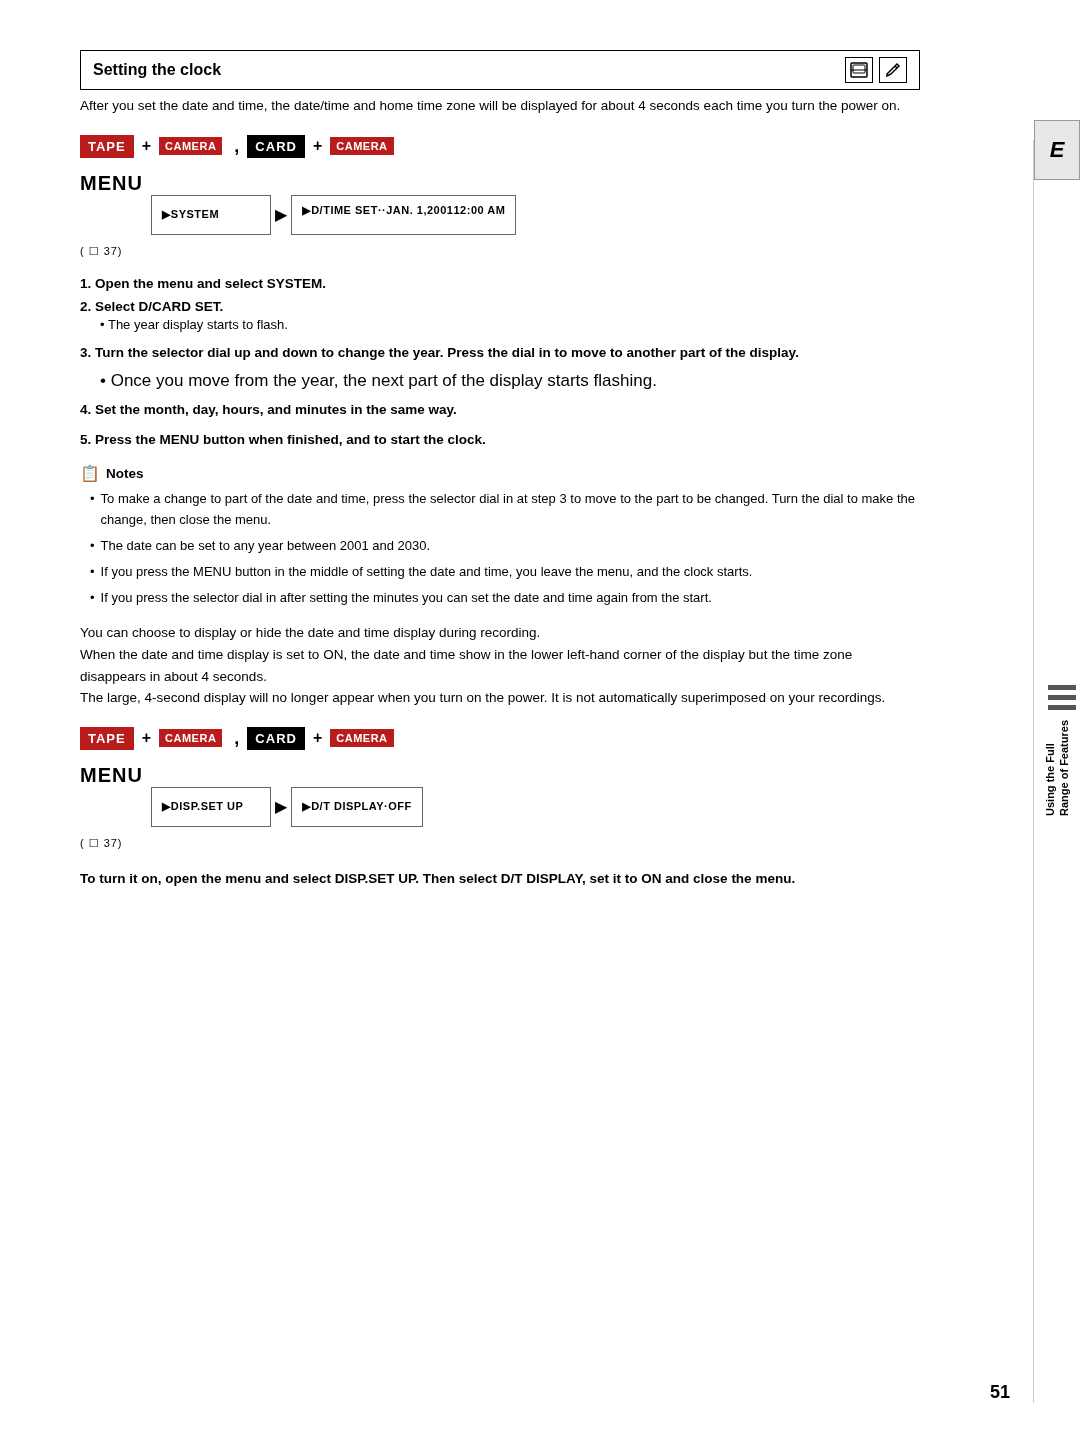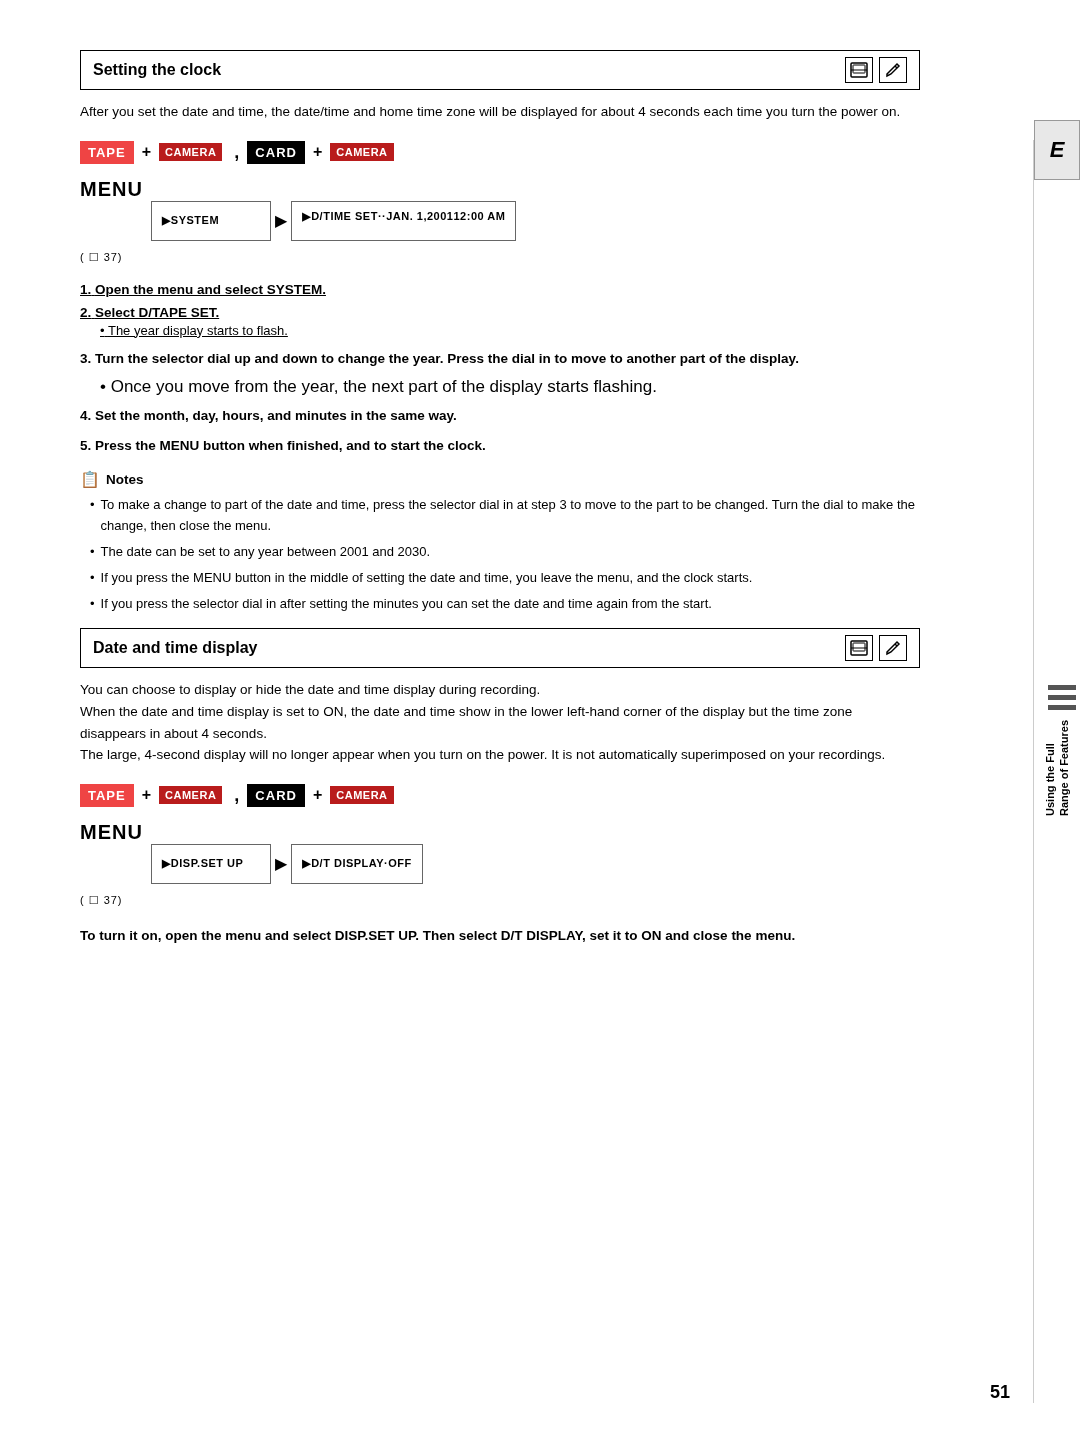--- a/index.html
+++ b/index.html
@@ -84,21 +84,21 @@
       max-width: 1000px;
     }
 
     
     .section-header {
       border: 1.5px solid #000;
       padding: 6px 12px;
       display: flex;
       align-items: center;
       justify-content: space-between;
-      margin-bottom: 11px;
+      margin-bottom: 5px;
     }
     .section-header-title {
       font-size: 16px;
       font-weight: bold;
     }
     .header-icons {
       display: flex;
       gap: 6px;
       align-items: center;
     }
@@ -121,21 +121,21 @@
 
     
     .mode-row {
       display: flex;
       align-items: center;
       gap: 8px;
       margin-bottom: 14px;
       flex-wrap: wrap;
     }
     .tape-badge {
-      background: #ef4444;
+      background: #b91c1c;
       color: #fff;
       font-weight: bold;
       font-size: 13px;
       padding: 4px 8px;
       letter-spacing: 1px;
     }
     .camera-badge {
       background: #b91c1c;
       color: #fff;
       font-weight: bold;
@@ -212,21 +212,20 @@
       font-size: 16px;
       margin: 0 4px;
     }
 
     
     .steps-section {
       margin-bottom: 10px;
     }
     .step-item {
       margin-bottom: 8px;
-      text-decoration: underline;
     }
     .step-number {
       font-size: 13.5px;
       font-weight: bold;
     }
     .step-text {
       font-size: 13.5px;
       font-weight: bold;
     }
     .step-bullet {
@@ -366,21 +365,21 @@
       </div>
     </div>
 
     <div class="steps-section">
       <div class="step-item">
         <span class="step-number">1.</span>
         <span class="step-text">Open the menu and select SYSTEM.</span>
       </div>
       <div class="step-item">
         <span class="step-number">2.</span>
-        <span class="step-text">Select D/TAPE SET.</span>
+        <span class="step-text">Select D/CARD SET.</span>
         <div class="step-bullet">
           <span>•</span>
           <span>The year display starts to flash.</span>
         </div>
       </div>
     </div>
 
     <div class="step-bold-long">
       <span>3.&nbsp;</span><span>Turn the selector dial up and down to change the year. Press the dial in to move to another part of the display.</span>
     </div>
@@ -412,38 +411,20 @@
       <div class="note-bullet">
         <span class="note-dot">•</span>
         <span>If you press the MENU button in the middle of setting the date and time, you leave the menu, and the clock starts.</span>
       </div>
       <div class="note-bullet">
         <span class="note-dot">•</span>
         <span>If you press the selector dial in after setting the minutes you can set the date and time again from the start.</span>
       </div>
     </div>
 
-    <div class="section-header">
-      <span class="section-header-title">Date and time display</span>
-      <div class="header-icons">
-        <div class="icon-box">
-          <svg width="18" height="18" viewBox="0 0 18 18" fill="none" xmlns="http://www.w3.org/2000/svg">
-            <rect x="1" y="2" width="16" height="14" rx="1" stroke="#000" stroke-width="1.5" fill="none"></rect>
-            <rect x="3" y="4" width="12" height="8" rx="0.5" stroke="#000" stroke-width="1" fill="none"></rect>
-            <line x1="1" y1="9" x2="17" y2="9" stroke="#000" stroke-width="1"></line>
-          </svg>
-        </div>
-        <div class="icon-box">
-          <svg width="16" height="16" viewBox="0 0 16 16" fill="none" xmlns="http://www.w3.org/2000/svg">
-            <path d="M2 12L4 10L12 2L14 4L6 12L2 14L2 12Z" stroke="#000" stroke-width="1.5" fill="none"></path>
-            <line x1="10" y1="4" x2="12" y2="6" stroke="#000" stroke-width="1.5"></line>
-          </svg>
-        </div>
-      </div>
-    </div>
 
     <p class="intro-text">
       <span>You can choose to display or hide the date and time display during recording.</span><br>
       <span>When the date and time display is set to ON, the date and time show in the lower left-hand corner of the display but the time zone disappears in about 4 seconds.</span><br>
       <span>The large, 4-second display will no longer appear when you turn on the power. It is not automatically superimposed on your recordings.</span>
     </p>
 
     <div class="mode-row">
       <span class="tape-badge">TAPE</span>
       <span class="plus-sign">+</span>

